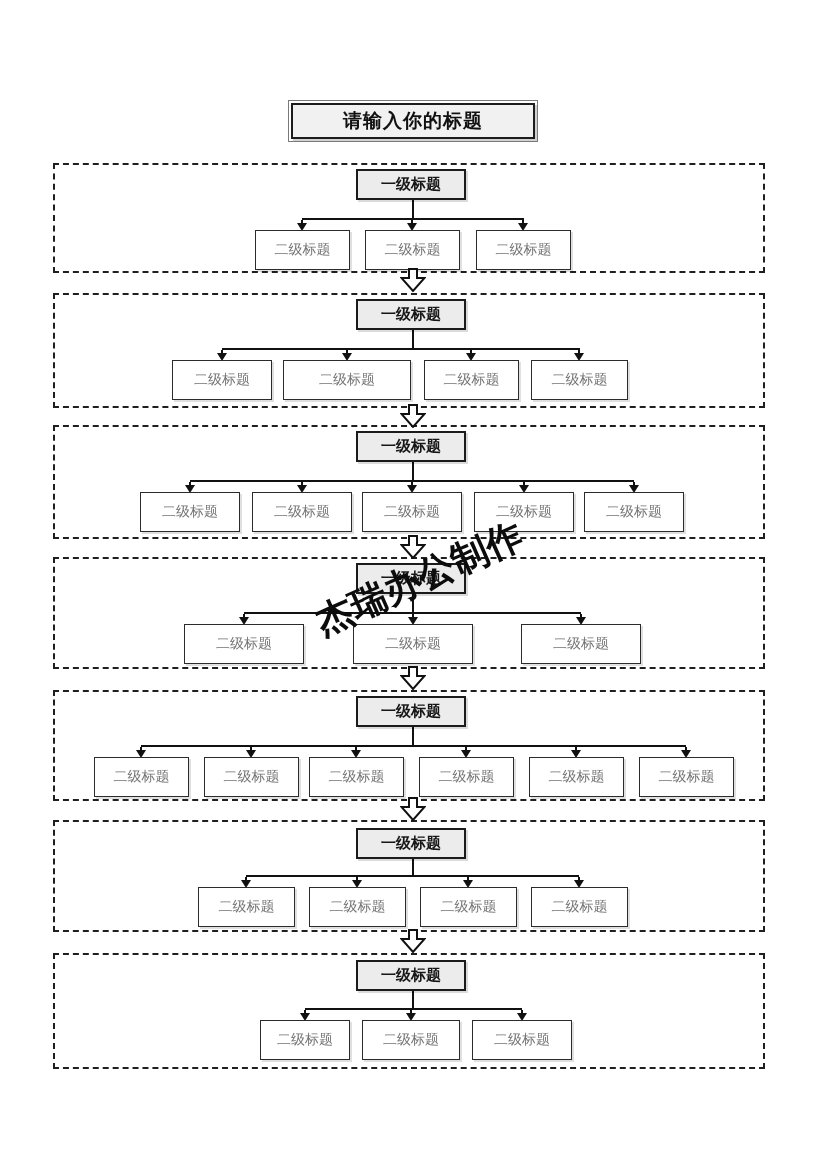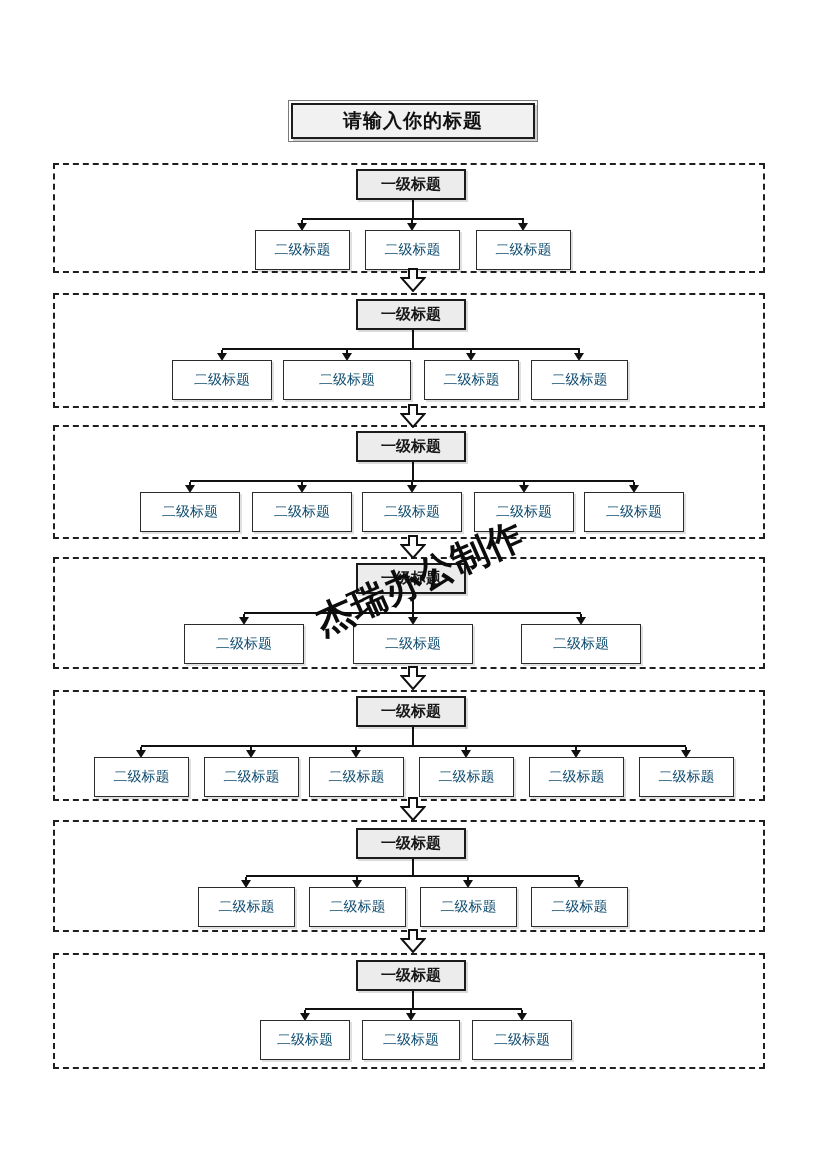--- a/index.html
+++ b/index.html
@@ -54,21 +54,21 @@
 
   
   .l2box {
     position: absolute;
     top: 65px; height: 40px;
     box-sizing: border-box;
     background: #ffffff;
     border: 1.5px solid #2b2b2b;
     box-shadow: 2px 2px 0 rgba(0,0,0,0.12);
     display: flex; align-items: center; justify-content: center;
-    font-size: 14px; color: #0c4a6e;
+    font-size: 14px; color: #737373;
   }
 
   
   .stem  { position: absolute; left: 357px; top: 35px; width: 2px; height: 18px; background: #111; }
   .hline { position: absolute; top: 53px; height: 2px; background: #111; }
   .branch{ position: absolute; top: 55px; width: 2px; height: 5px; background: #111; }
   .ahead { position: absolute; top: 58px; width: 0; height: 0;
            border-left: 5px solid transparent; border-right: 5px solid transparent;
            border-top: 8px solid #111; }
 

